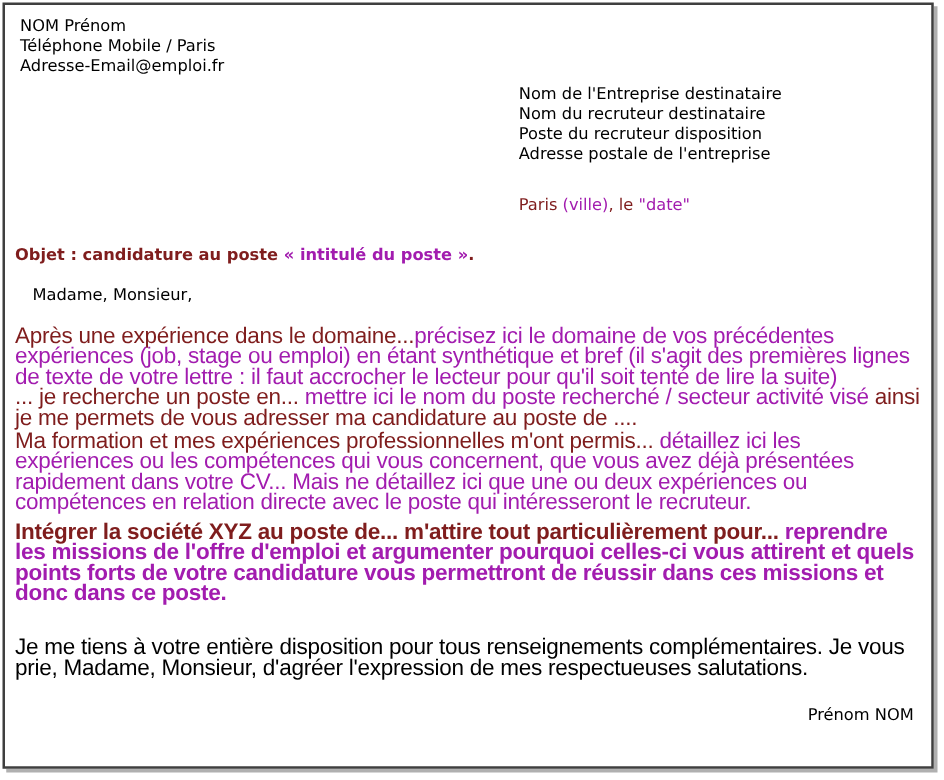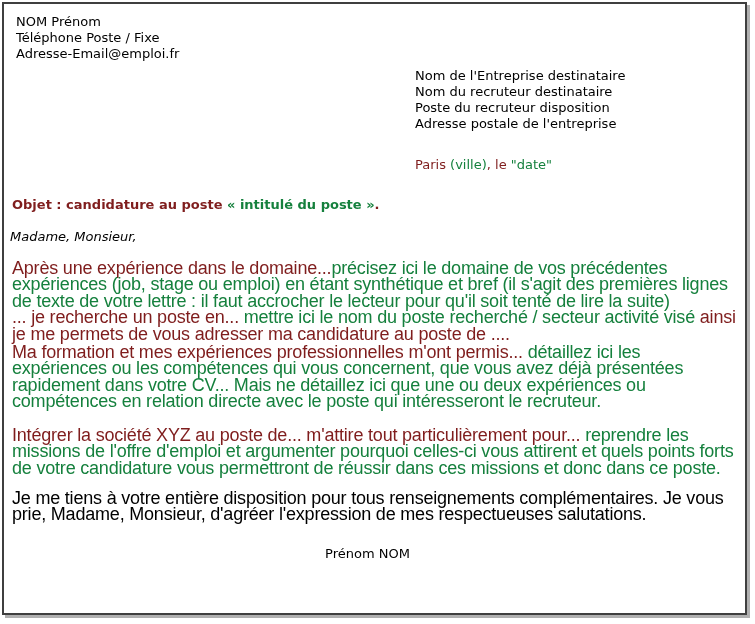--- a/index.html
+++ b/index.html
@@ -51,46 +51,45 @@
     margin: 5px 0 0 411px;
   }
   .dateline {
     margin: 25px 0 0 411px;
   }
   .subject {
     margin: 23px 8px 0 8px;
     font-weight: bold;
   }
   .salutation {
-    margin: 16px 8px 0 6px;
-    font-style: italic;
+    margin: 16px 8px 0 22px;
   }
   .para {
     margin: 15px 8px 0 8px;
   }
   .para.p2 { margin-top: 2px; }
-  .para.p3 { margin-top: 17px; }
-  .para.closing { margin-top: 14px; }
+  .para.p3 { margin-top: 7px; font-weight: bold; }
+  .para.closing { margin-top: 27px; }
   .signature {
     margin: 23px 14px 0 0;
-    text-align: center;
+    text-align: right;
   }
-  .hint { color: #15803d; }
+  .hint { color: #a21caf; }
   .ink { color: #7f1d1d; }
   p, div { white-space: normal; }
 </style>
 </head>
 <body>
 
 <div class="canvas">
   <div class="page">
 
     <div class="sender hdr-font">
       <div>NOM Prénom</div>
-      <div>Téléphone Poste / Fixe</div>
+      <div>Téléphone Mobile / Paris</div>
       <div>Adresse-Email@emploi.fr</div>
     </div>
 
     <div class="recipient hdr-font">
       <div>Nom de l'Entreprise destinataire</div>
       <div>Nom du recruteur destinataire</div>
       <div>Poste du recruteur disposition</div>
       <div>Adresse postale de l'entreprise</div>
     </div>
 

